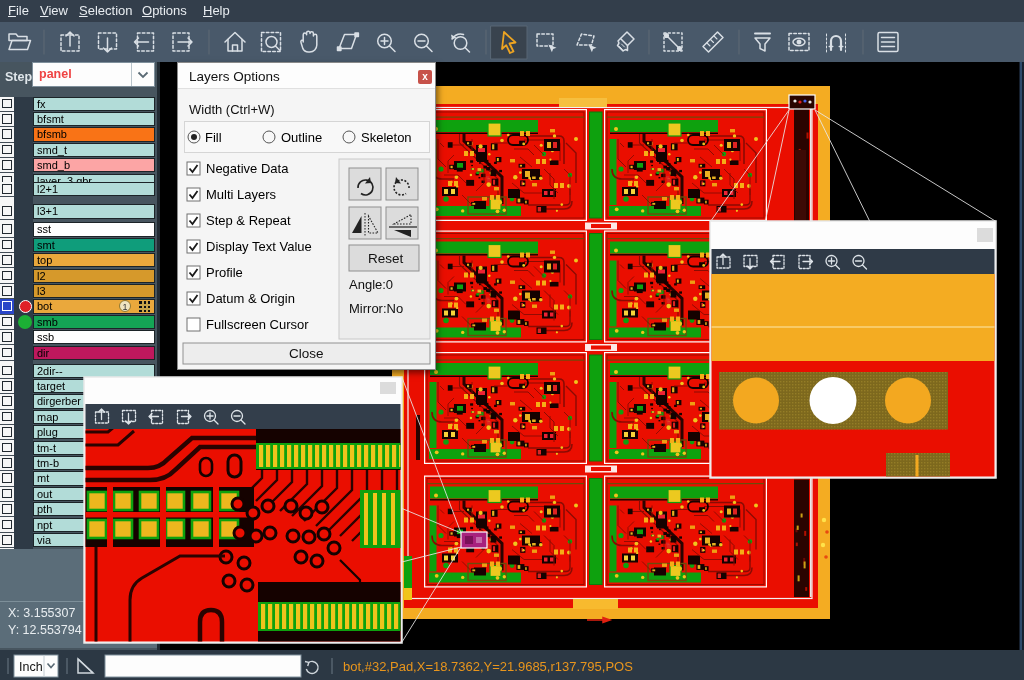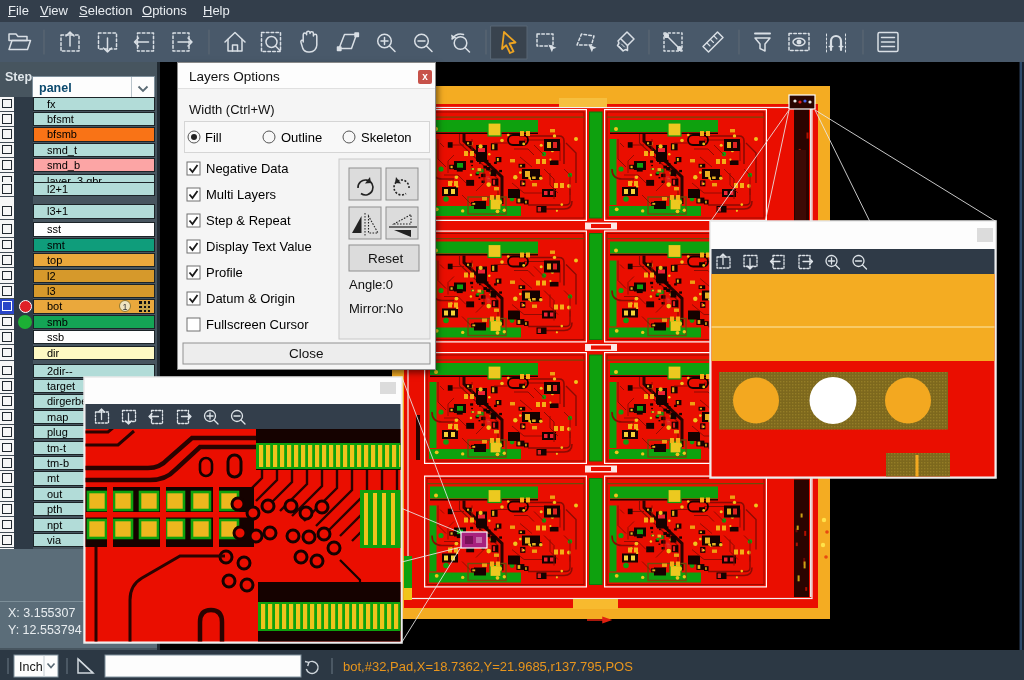--- a/index.html
+++ b/index.html
@@ -6,28 +6,28 @@
   html,body { width:1024px; height:680px; overflow:hidden; background:#000;
     font-family:"Liberation Sans", sans-serif; }
   .abs { position:absolute; }
   #menubar { left:0; top:0; width:1024px; height:22px; background:#333e4b;
     color:#e9edf1; font-size:13px; }
   #menubar span.mi { position:absolute; top:3px; }
   #menubar u { text-decoration:underline; }
   #toolbar { left:0; top:22px; width:1024px; height:40px; background:#49596a; }
   #sidebar { left:0; top:62px; width:160px; height:588px; background:#47555f; }
   #steprow { left:0; top:0; width:160px; height:33px; background:#47555f; color:#dfe6ea; font-size:12.5px;font-weight:bold; }
-  #combo { position:absolute; left:32px; top:14px; width:123px; height:25px; background:#fdfdfd;
-    border:1px solid #7f909c; color:#0c4a6e; font-size:12.5px; }
+  #combo { position:absolute; left:32px; top:0; width:123px; height:25px; background:#fdfdfd;
+    border:1px solid #7f909c; color:#ef4444; font-size:12.5px; }
   .row { position:absolute; left:0; width:160px; height:15.4px; }
   .cb { position:absolute; left:0; top:0; width:14px; height:15.4px; background:#f6f6f6; border-bottom:1px solid #434d57; }
   .row .cbb::before { border-color:#fff !important; }
   .cb::before { content:""; position:absolute; left:2.2px; top:2.2px; width:7.6px; height:7.6px; border:1.9px solid #21282f; }
   .bar { position:absolute; left:33px; top:0; width:122px; height:14.4px; border:1px solid #1c2428;
-    font-size:11px; color:#000; line-height:13px; padding-left:13px; overflow:hidden; }
+    font-size:11px; color:#000; line-height:13px; padding-left:3px; overflow:hidden; }
   #xy { position:absolute; left:8px; top:543px; color:#e8edf0; font-size:12.5px; line-height:17px; }
   #statusbar { left:0; top:650px; width:1024px; height:30px; background:#2c3844; color:#cdd5dc; font-size:12px; }
   #dialog { left:177px; top:62px; width:259px; height:308px; background:#f5f5f5;
     border:1px solid #8a8a8a; font-size:13px; color:#111; box-shadow:2px 3px 6px rgba(0,0,0,.5); }
 </style>
 </head>
 <body>
 <div class="abs" id="canvaswrap" style="left:160px;top:62px;width:864px;height:588px;background:#000">
     <svg width="864" height="588" viewBox="160 62 864 588" style="position:absolute;left:0;top:0">
 <defs>
@@ -684,21 +684,21 @@
         <span class="cb"></span>
         <span style="position:absolute;left:18px;top:0.5px;width:14px;height:14px;border-radius:50%;background:#1caf35"></span>
         <div class="bar" style="background:#14a455">smb</div>
       </div>
 <div class="row" style="top:268.1px">
         <span class="cb"></span>
         <div class="bar" style="background:#ffffff">ssb</div>
       </div>
 <div class="row" style="top:283.5px">
         <span class="cb"></span>
-        <div class="bar" style="background:#fef9c3">dir</div>
+        <div class="bar" style="background:#be185d">dir</div>
       </div>
 <div class="row" style="top:301.5px">
         <span class="cb"></span>
         <div class="bar" style="background:#b2dcd8">2dir--</div>
       </div>
 <div class="row" style="top:316.9px">
         <span class="cb"></span>
         <div class="bar" style="background:#b2dcd8">target</div>
       </div>
 <div class="row" style="top:332.3px">

